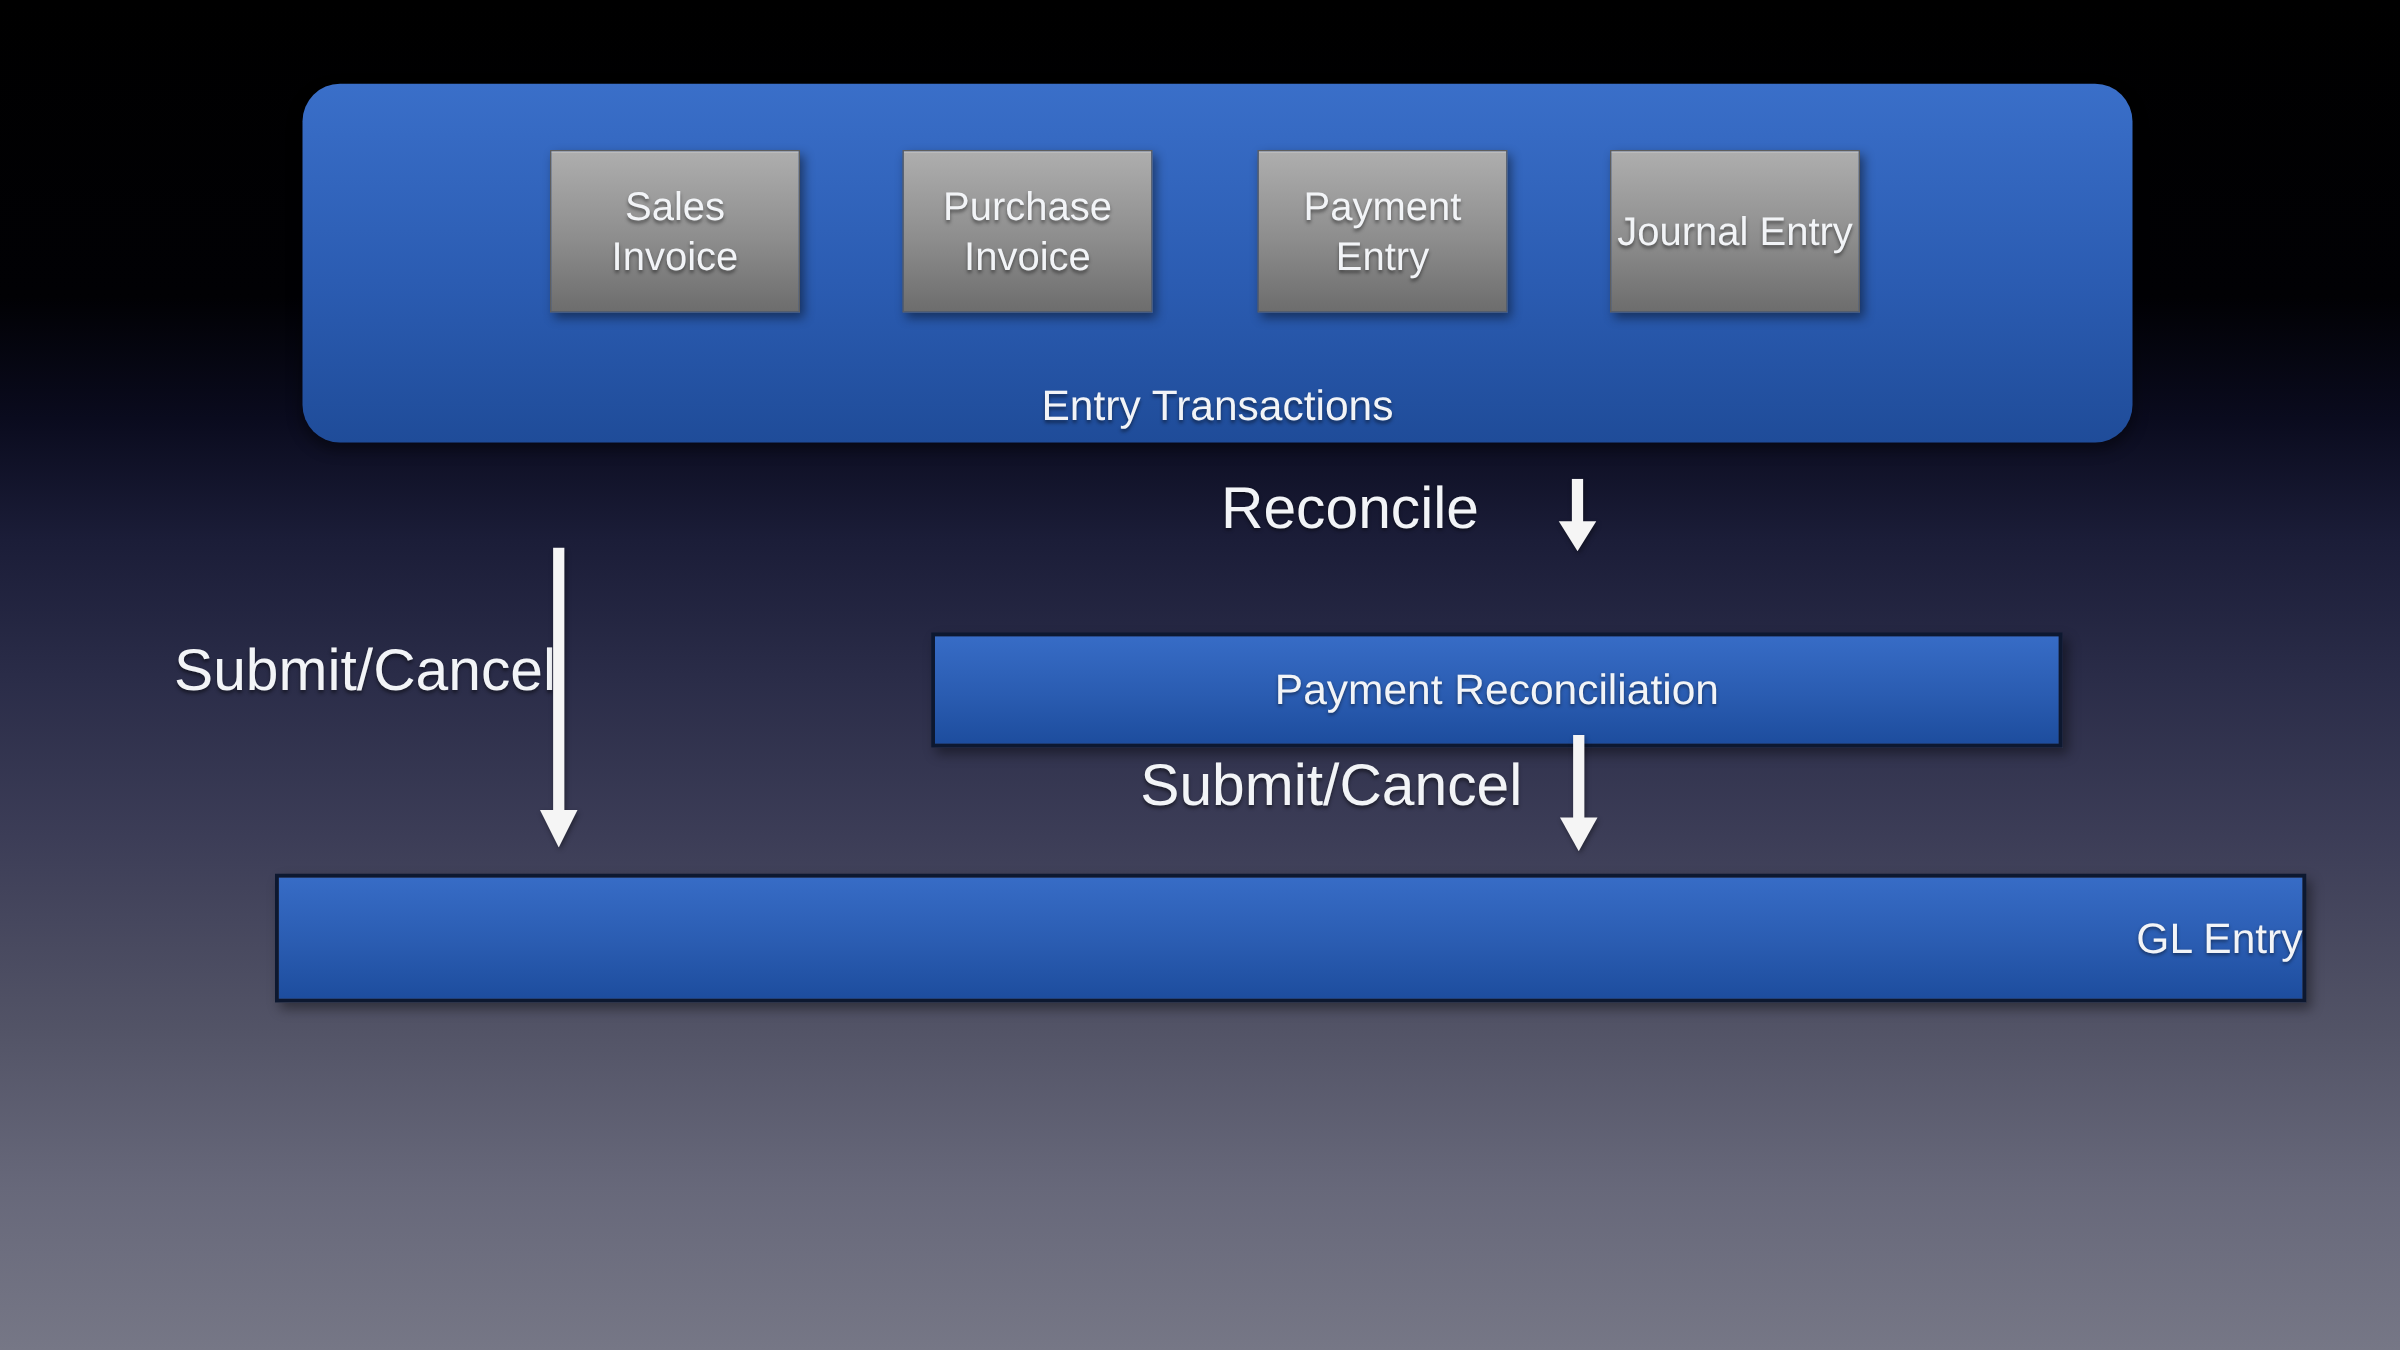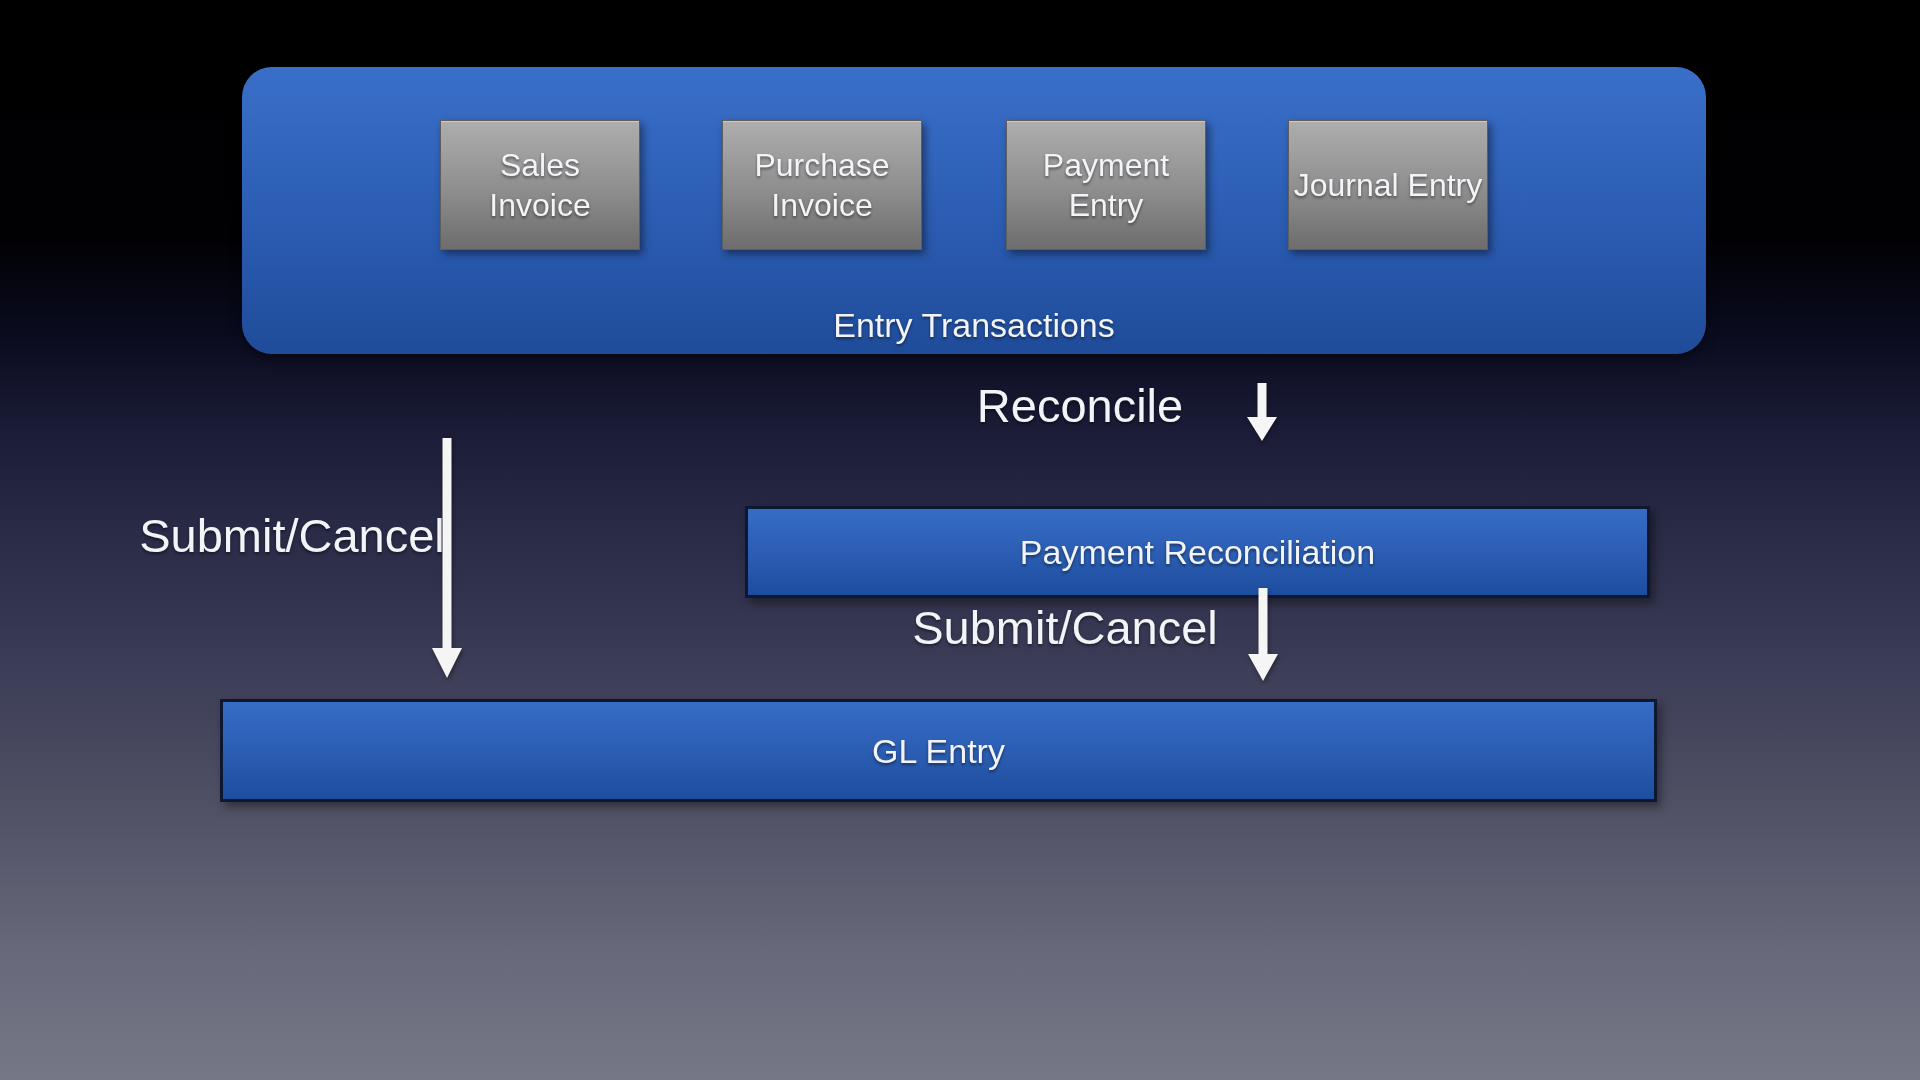--- a/index.html
+++ b/index.html
@@ -42,21 +42,21 @@
   
   .bar{
     position:absolute; box-sizing:border-box;
     background:linear-gradient(180deg,#376cc6 0%,#2a5cb1 55%,#1d4d9e 100%);
     border:3px solid #0d1830;
     box-shadow:4px 5px 9px rgba(0,0,0,0.4);
     display:flex; align-items:center; justify-content:center;
   }
   .bar .lbl{font-size:34px; line-height:38px; text-align:center;}
   .bar-pr{left:745px; top:467px; width:905px; height:92px;margin-top:39px;}
-  .bar-gl{left:220px; top:699px; width:1437px; height:103px;}
+  .bar-gl{left:220px; top:699px; width:1625px; height:103px;justify-content:flex-end;}
 
   
   .flow-label{
     position:absolute; font-size:47px; line-height:52px; text-align:center;
   }
   .lbl-reconcile{left:900px; top:380px; width:360px;}
   .lbl-submit-left{left:112px; top:510px; width:360px;}
   .lbl-submit-right{left:885px; top:602px; width:360px;}
 
   

